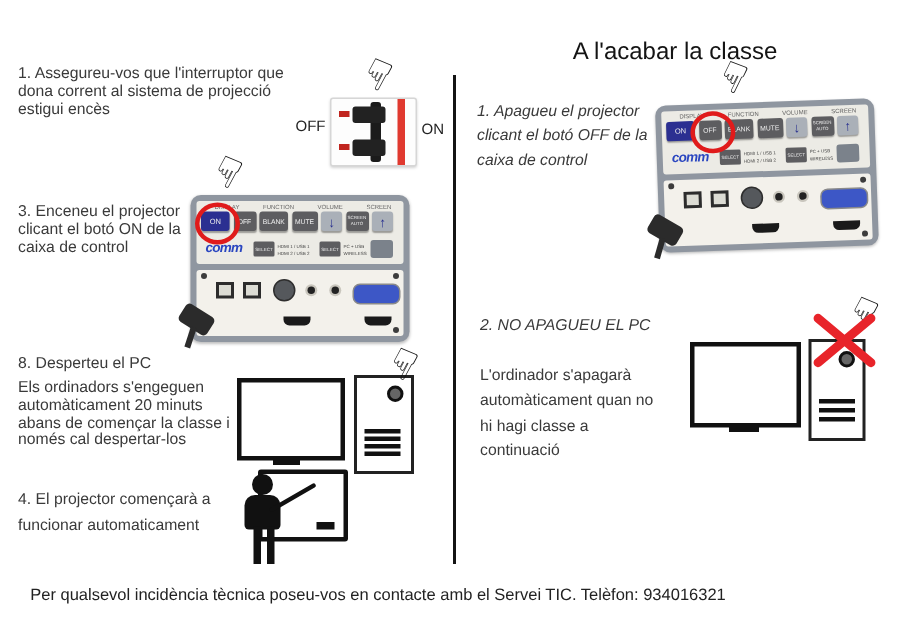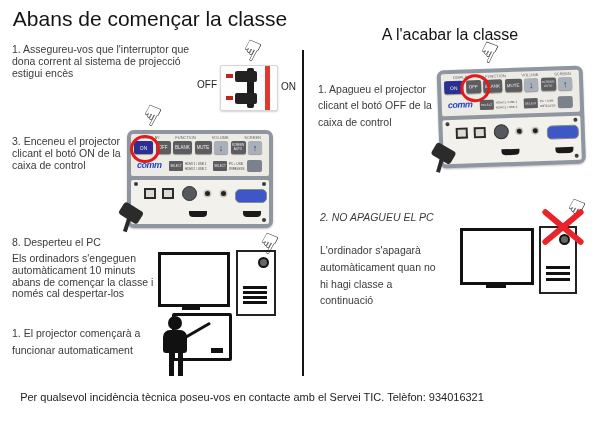--- a/index.html
+++ b/index.html
@@ -10,21 +10,21 @@
   #title-right{left:300px;top:26px;width:300px;font-size:16px;}
   #divider{position:absolute;left:302px;top:50px;width:2px;height:326px;background:#141414;}
   #footer{position:absolute;left:0;top:391px;width:504px;text-align:center;font-size:11px;color:#222;}
 
   .step-text{position:absolute;font-size:10.5px;line-height:1.12;white-space:pre-line;color:#3a3a3a;}
   #l1{left:12px;top:44px;width:205px;}
   #l2{left:12px;top:136px;width:140px;}
   #l3h{left:12px;top:237px;}
   #l3b{left:12px;top:253px;width:180px;}
   #l4{left:12px;top:325px;width:180px;line-height:1.62;}
-  #r1{left:318px;top:81px;width:125px;line-height:1.55;}
+  #r1{left:318px;top:66px;width:125px;line-height:1.55;font-style:italic;}
   #r2h{left:320px;top:212px;font-style:italic;}
   #r2b{left:320px;top:230px;width:145px;line-height:1.6;margin-top:12px;}
 
   .hand{position:absolute;font-size:27px;line-height:1;color:#111;
         font-family:"DejaVu Sans",sans-serif;transform:rotate(28deg);z-index:5;}
 
   
   #breaker{position:absolute;left:197px;top:42px;width:100px;height:74px;}
   #breaker .hand{left:46px;top:-5px;}
   .brk-label{position:absolute;font-size:10px;color:#222;}
@@ -122,21 +122,20 @@
   .leg{position:absolute;top:45px;width:5px;height:25px;background:#111;}
   #legL{left:9px;} #legR{left:18px;}
   #pointer{position:absolute;left:20px;top:33px;width:35px;height:3px;background:#111;
            border-radius:2px;transform:rotate(-30deg);transform-origin:left center;}
 </style>
 </head>
 <body>
 
 <div class="poster">
 
-  <div class="title" id="title-left">Abans de començar la classe</div>
   <div class="title" id="title-right">A l'acabar la classe</div>
   <div id="divider"></div>
 
   <div class="step-text" id="l1">1. Assegureu-vos que l'interruptor que
 dona corrent al sistema de projecció
 estigui encès</div>
 
   <div id="breaker">
     <span class="hand">☟</span>
     <span class="brk-label" id="brk-off">OFF</span>
@@ -204,38 +203,38 @@
         <span class="hdmi hdmi1"></span>
         <span class="hdmi hdmi2"></span>
       </div>
     </div>
     <div class="cb-plug"></div>
     <div class="cb-cable"></div>
   </div>
 
   <div class="step-text" id="l3h">8. Desperteu el PC</div>
   <div class="step-text" id="l3b">Els ordinadors s'engeguen
-automàticament 10 minuts
+automàticament 20 minuts
 abans de començar la classe i
 només cal despertar-los</div>
 
   <div class="pcset" id="pcset-left">
     <span class="hand">☟</span>
     <div class="monitor"></div>
     <div class="stand"></div>
     <div class="tower">
       <span class="power-dot"></span>
       <span class="vent" style="top:34px"></span>
       <span class="vent" style="top:39px"></span>
       <span class="vent" style="top:44px"></span>
       <span class="vent" style="top:49px"></span>
     </div>
   </div>
 
-  <div class="step-text" id="l4">1. El projector començarà a
+  <div class="step-text" id="l4">4. El projector començarà a
 funcionar automaticament</div>
 
   <div id="teacher">
     <div id="board">
       <span id="eraser"></span>
     </div>
     <div id="head"></div>
     <div id="torso"></div>
     <div class="leg" id="legL"></div>
     <div class="leg" id="legR"></div>

